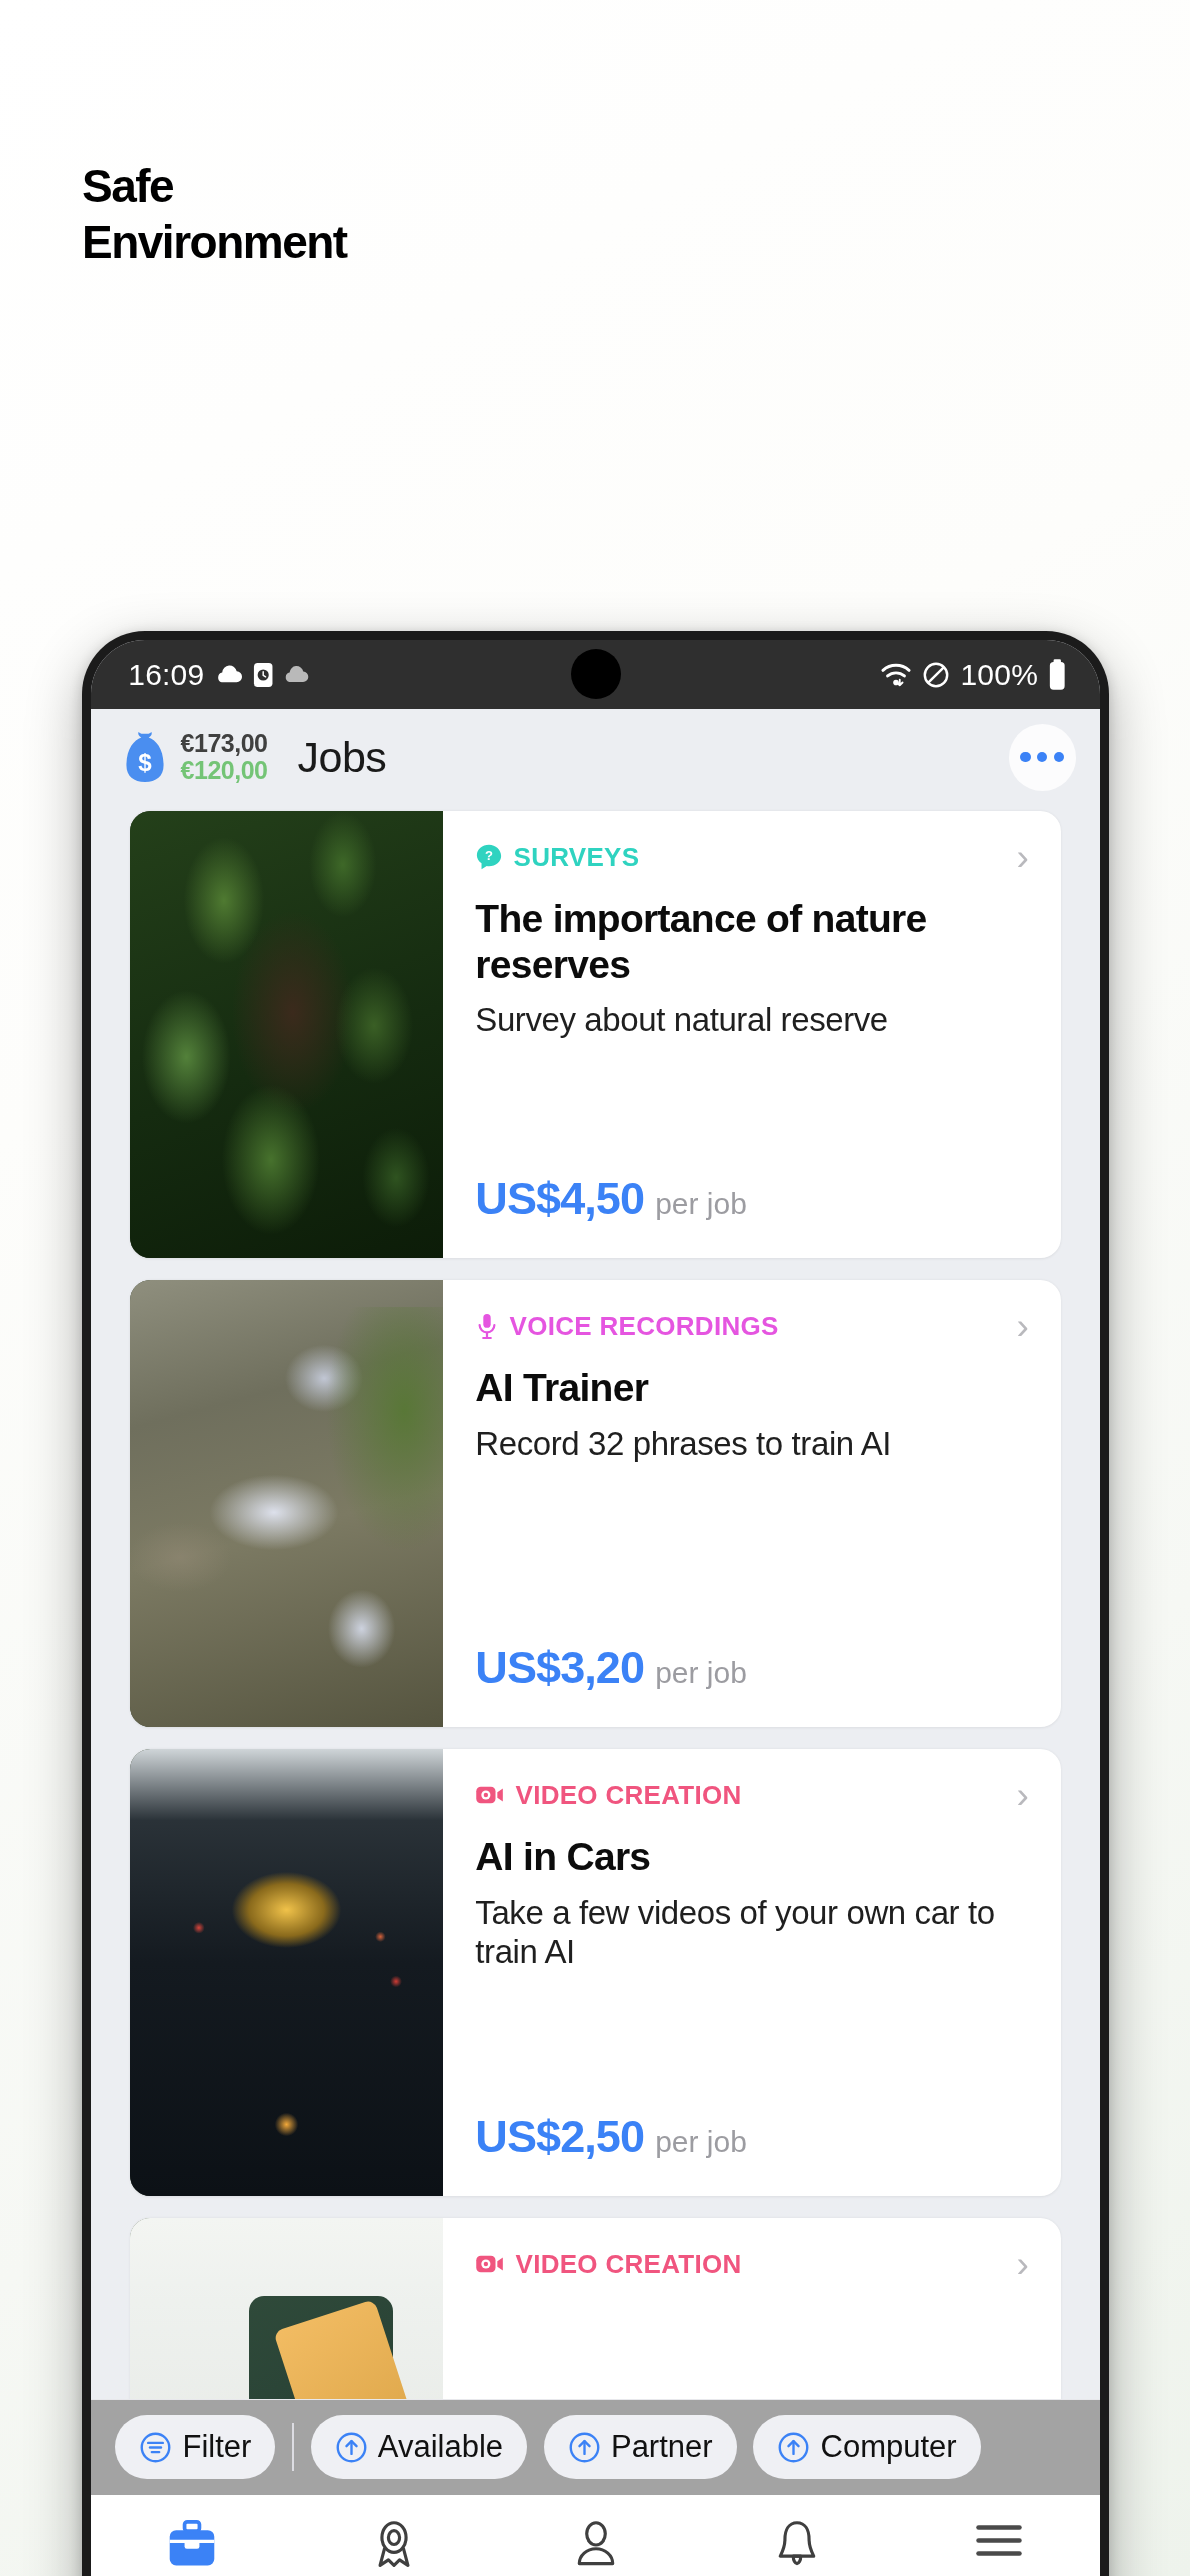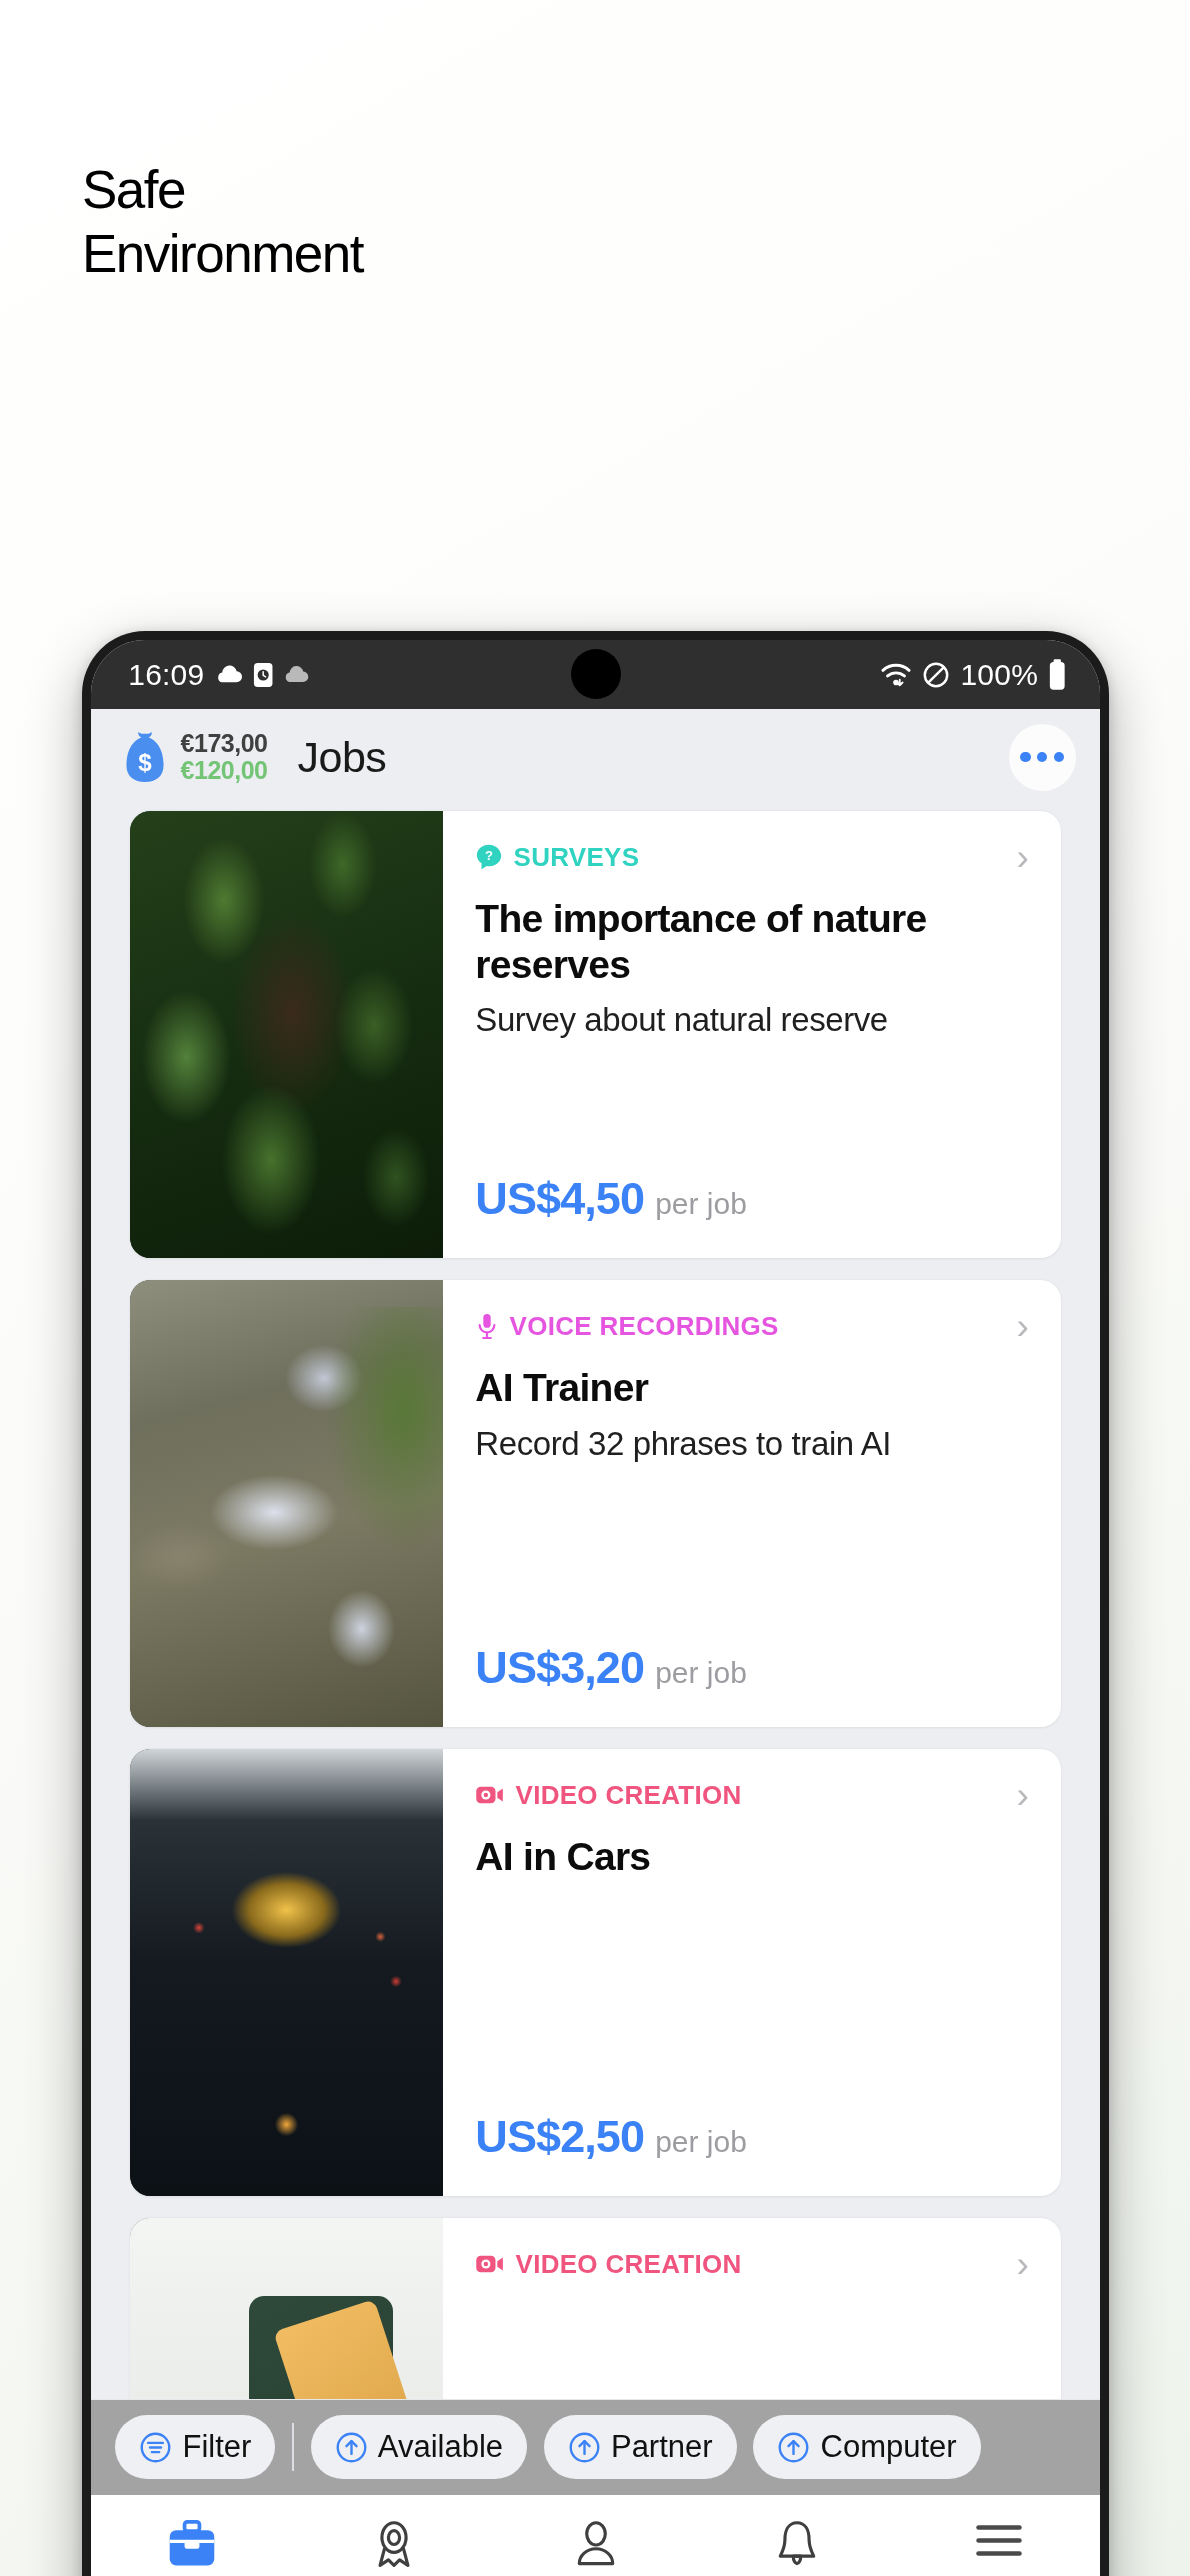--- a/index.html
+++ b/index.html
@@ -23,22 +23,22 @@
   .promo-eyebrow {
     color: #8b84c8;
     font-size: 41px;
     font-weight: 400;
     letter-spacing: -0.3px;
     line-height: 1.2;
     white-space: nowrap;
   }
   .promo-title {
     color: #000000;
-    font-size: 53px;
-    font-weight: 400;
+    font-size: 46px;
+    font-weight: 700;
     letter-spacing: -1.5px;
     line-height: 1.22;
     margin-top: 18.5px;
     white-space: pre-line;
   }
 
   
   .phone {
     position: absolute;
     left: 82px;
@@ -474,20 +474,21 @@
                   <rect x="1" y="3" width="21" height="18" rx="5" fill="#f0557f"></rect>
                   <circle cx="11.5" cy="12" r="5" fill="#fff"></circle>
                   <circle cx="11.5" cy="12" r="2.4" fill="#f0557f"></circle>
                   <path d="M24 9l6-4v14l-6-4z" fill="#f0557f"></path>
                 </svg>
             </span>
             <span class="cat-label" style="color:#f0557f">VIDEO CREATION</span>
             <span class="chevron">›</span>
           </div>
           <div class="card-title">AI in Cars</div>
+          <div class="card-desc">Take a few videos of your own car to train AI</div>
           <div class="card-pricerow">
             <span class="price">US$2,50</span>
             <span class="price-unit">per job</span>
           </div>
         </div>
       </div>
 
       <div class="card partial">
         <div class="card-thumb">
           <div class="art-room"></div>

